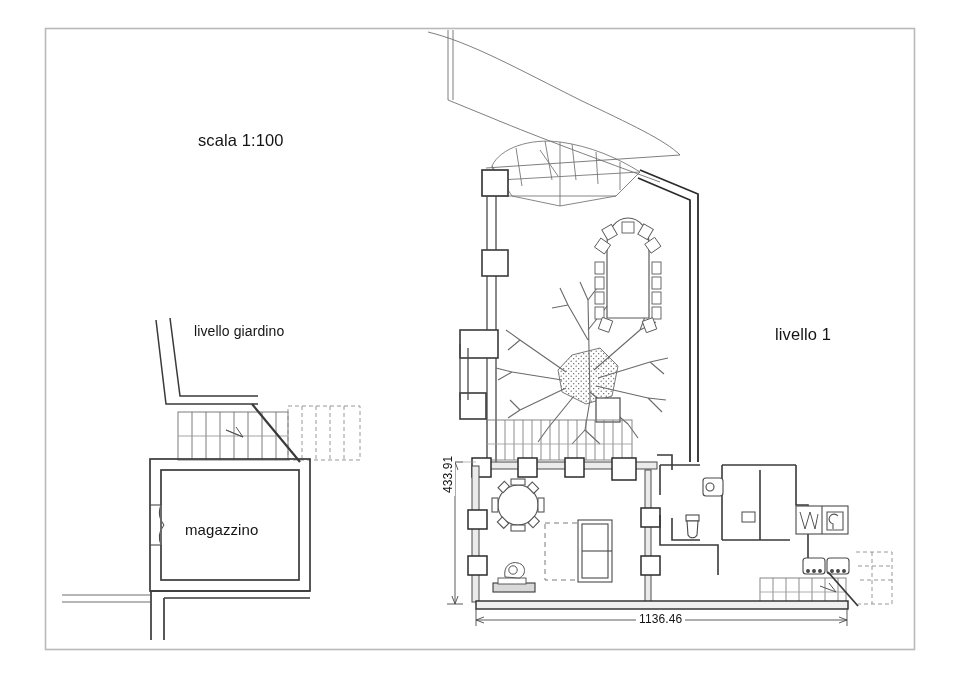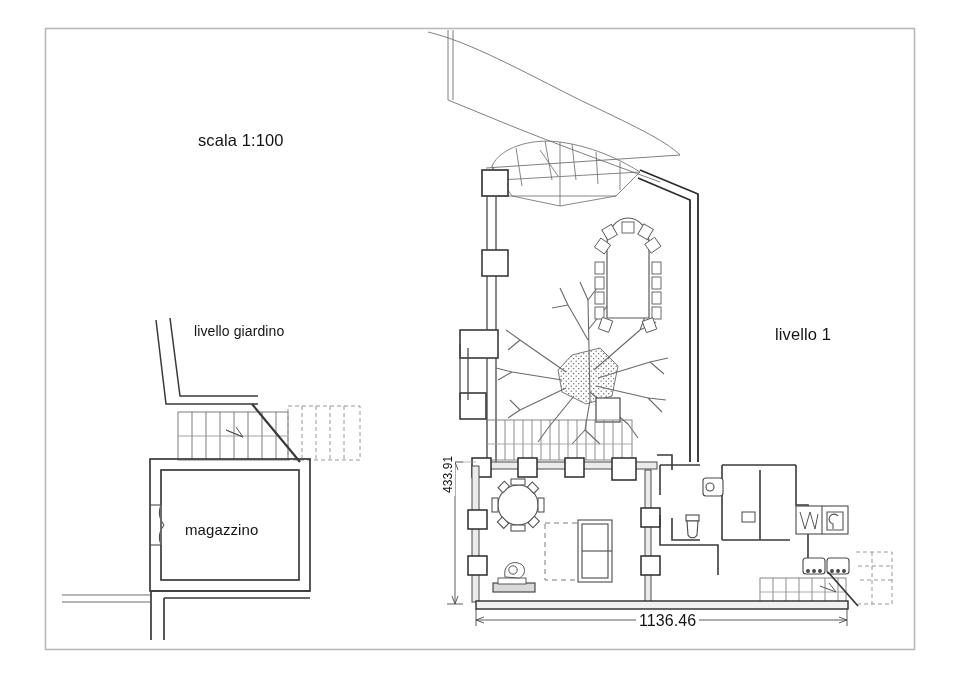--- a/index.html
+++ b/index.html
@@ -34,21 +34,21 @@
     font-family: "Liberation Sans", sans-serif;
     color: #141414;
     white-space: nowrap;
     letter-spacing: 0.1px;
   }
   #label-scala  { left: 198px; top: 131px; font-size: 16.5px; }
   #label-giardino { left: 194px; top: 323px; font-size: 14px; }
   #label-livello1 { left: 735px; top: 325px; font-size: 16.5px; margin-left: 40px; }
   #label-magazzino { left: 185px; top: 521px; font-size: 15px; }
   #label-dim-h {
-    left: 636px; top: 612px; font-size: 16px;
+    left: 636px; top: 612px; font-size: 12px;
     background: #ffffff; padding: 0 3px;
   }
   #label-dim-v {
     left: 441px; top: 496px; font-size: 12px;
     transform: rotate(-90deg);
     transform-origin: left top;
     background: #ffffff; padding: 0 3px;
   }
 </style>
 </head>

